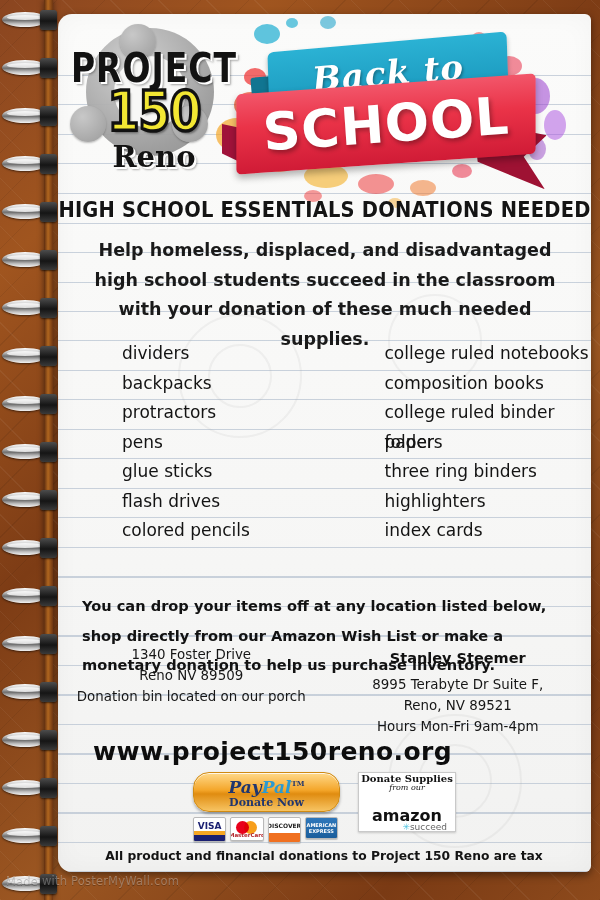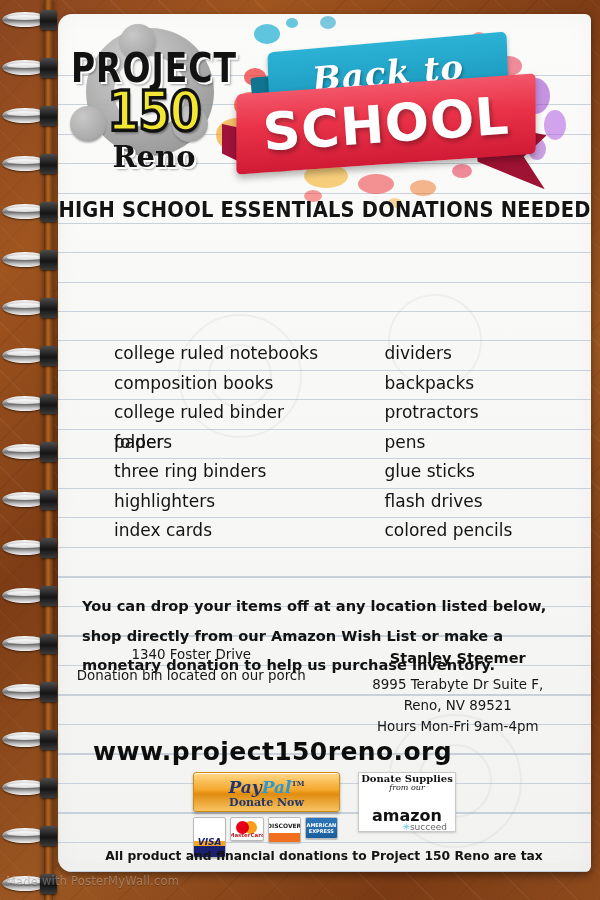--- a/index.html
+++ b/index.html
@@ -200,41 +200,41 @@
   #website{
     position:absolute;left:0;top:723px;width:429px;text-align:center;
     font-family:"DejaVu Sans", sans-serif;font-weight:bold;font-size:25px;color:#0d0d0d;
     letter-spacing:.4px;
   }
   
   #badges{position:absolute;left:0;top:758px;width:533px;height:72px;
     display:flex;justify-content:center;gap:20px;align-items:flex-start;}
   #paypal-box{width:145px;}
   #paypal-btn{
-    width:145px;height:38px;border-radius:3px;
+    width:145px;height:38px;border-radius:16px;
     background:linear-gradient(180deg,#ffd98a 0%,#f4a62a 45%,#e08c10 55%,#f7c463 100%);
     border:1px solid #d08a12;
     box-shadow:0 2px 3px rgba(0,0,0,.3), inset 0 1px 0 rgba(255,255,255,.8);
     display:flex;flex-direction:column;align-items:center;justify-content:center;
     position:relative;
   }
   #paypal-word{font-family:"DejaVu Serif", serif;font-weight:bold;font-size:17px;line-height:17px;}
   #paypal-word .pp1{color:#20366e;font-style:italic;}
   #paypal-word .pp2{color:#2b9ad1;font-style:italic;}
   #paypal-tm{font-size:7px;color:#20366e;vertical-align:super;}
   #paypal-sub{font-family:"DejaVu Serif", serif;font-weight:bold;font-size:11px;color:#20366e;line-height:13px;}
   #cards{display:flex;gap:4px;justify-content:center;margin-top:5px;}
   .card{
     width:32px;height:20px;border-radius:2px;border:1px solid #b9b9b9;
     background:#fff;display:flex;align-items:center;justify-content:center;
     font-family:"DejaVu Sans", sans-serif;font-weight:bold;font-size:6.5px;
     overflow:hidden;box-shadow:0 1px 1px rgba(0,0,0,.2);
   }
   .card.visa{background:linear-gradient(180deg,#fff 0 58%,#f5a623 58% 72%,#1a1f71 72% 100%);color:#1a1f71;
-    align-items:flex-start;padding-top:19px;font-style:italic;font-size:9px;}
+    align-items:flex-start;padding-top:3px;font-size:9px;}
   .card.mc{background:#fff;position:relative;color:#b3272d;font-size:5.5px;align-items:flex-end;padding-bottom:2px;}
   .mc-c1{position:absolute;left:5px;top:3px;width:13px;height:13px;border-radius:50%;background:#e8001b;}
   .mc-c2{position:absolute;left:13px;top:3px;width:13px;height:13px;border-radius:50%;background:#f79e1b;mix-blend-mode:multiply;}
   .card.disc{background:linear-gradient(180deg,#fff 0 62%,#f07020 62% 100%);color:#1d1d1d;
     align-items:flex-start;padding-top:4px;font-size:6px;}
   .card.amex{background:linear-gradient(180deg,#2e77bb,#1b5e9c);color:#fff;font-size:5px;line-height:6px;
     flex-direction:column;}
   #amazon-box{
     width:96px;height:58px;background:#fff;border:1px solid #c9c9c9;
     display:flex;flex-direction:column;align-items:center;justify-content:center;
@@ -311,47 +311,49 @@
         <div id="ribbon-back"></div>
         <div id="ribbon-back-text">Back to</div>
         <div id="ribbon-front-tail2"></div>
         <div id="ribbon-front-tail"></div>
         <div id="ribbon-front"></div>
         <div id="ribbon-front-text">SCHOOL</div>
       </div>
     </div>
 
     <div id="subhead">HIGH SCHOOL ESSENTIALS DONATIONS NEEDED</div>
+    <div id="lead">Help homeless, displaced, and disadvantaged  high school students succeed in the classroom with your donation of these much needed supplies.</div>
 
     <div id="supplies">
+      <div class="supply-col right">
+        <div class="supply-item">dividers</div>
+        <div class="supply-item">backpacks</div>
+        <div class="supply-item">protractors</div>
+        <div class="supply-item">pens</div>
+        <div class="supply-item">glue sticks</div>
+        <div class="supply-item">flash drives</div>
+        <div class="supply-item">colored pencils</div>
+      </div>
       <div class="supply-col left">
         <div class="supply-item">college ruled notebooks</div>
         <div class="supply-item">composition books</div>
         <div class="supply-item">college ruled binder paper</div>
         <div class="supply-item">folders</div>
         <div class="supply-item">three ring binders</div>
         <div class="supply-item">highlighters</div>
         <div class="supply-item">index cards</div>
       </div>
-      <div class="supply-col right">
-        <div class="supply-item">dividers</div>
-        <div class="supply-item">backpacks</div>
-        <div class="supply-item">protractors</div>
-        <div class="supply-item">pens</div>
-        <div class="supply-item">glue sticks</div>
-        <div class="supply-item">flash drives</div>
-        <div class="supply-item">colored pencils</div>
-      </div>
     </div>
 
     <div id="dropoff">You can drop your items off at any location listed below, shop directly from our Amazon Wish List or make a monetary donation to help us purchase inventory.</div>
 
     <div id="locations">
       <div class="loc">
         <div class="loc-line">1340 Foster Drive</div>
+        <div class="loc-line">Reno NV 89509</div>
         <div class="loc-line">Donation bin located on our porch</div>
       </div>
       <div class="loc">
         <div class="loc-name">Stanley Steemer</div>
         <div class="loc-line">8995 Terabyte Dr Suite F,</div>
         <div class="loc-line">Reno, NV 89521</div>
         <div class="loc-line">Hours Mon-Fri 9am-4pm</div>
       </div>
     </div>
 

